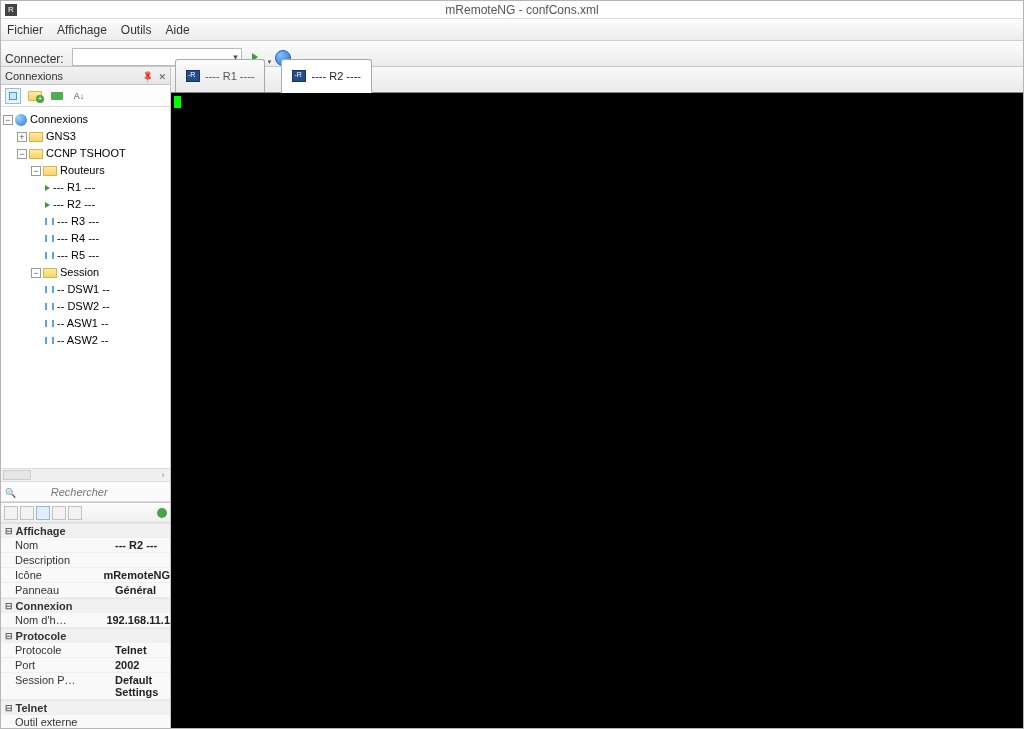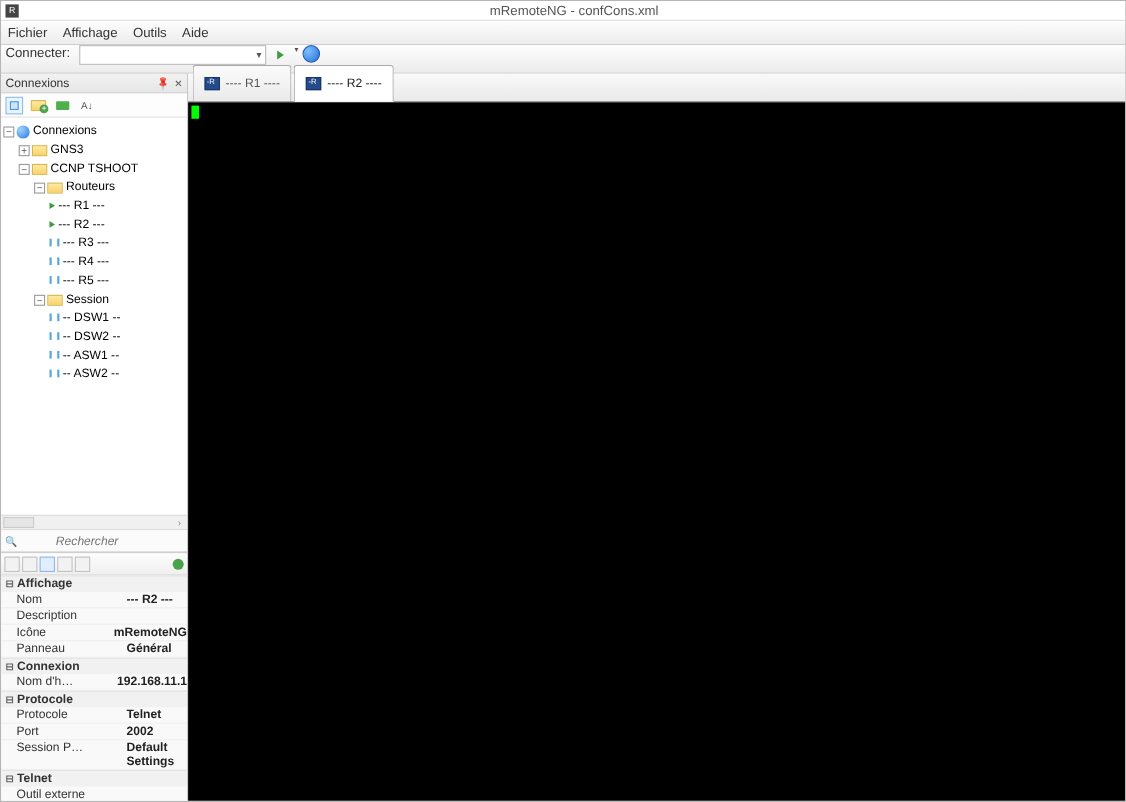--- a/index.html
+++ b/index.html
@@ -2,21 +2,21 @@
 <html><head>
 <meta charset="utf-8">
 <style>
   * { box-sizing: border-box; margin: 0; padding: 0; font-family: "Segoe UI", Tahoma, sans-serif; font-size: 11px; }
   body { width: 1024px; height: 729px; background: #f4f4f4; overflow: hidden; border:1px solid #b5b5b5;}
   .titlebar { height: 18px; background: #fff; display:flex; align-items:center; border-bottom:1px solid #ddd;}
   .titlebar .app-icon { width:12px; height:12px; background:#444; margin:0 4px; font-size:8px; line-height:12px; color:#fff; text-align:center;}
   .titlebar .title { flex:1; text-align:center; color:#555; font-size:12px;}
   .menubar { height: 22px; background: linear-gradient(#fdfdfd,#ececec); border-bottom:1px solid #cfcfcf; display:flex; align-items:center; padding:0 6px; gap:14px;}
   .menubar span { color:#333; font-size:12px;}
-  .connect-bar { height: 26px; background: linear-gradient(#fdfdfd,#ececec); border-bottom:1px solid #c7c7c7; display:flex; align-items:flex-start; padding:0 4px; gap:4px;}
+  .connect-bar { height: 26px; background: linear-gradient(#fdfdfd,#ececec); border-bottom:1px solid #c7c7c7; display:flex; align-items:flex-end; padding:0 4px; gap:4px;}
   .connect-bar .label { font-size:12px; color:#333; margin-right:4px;}
   .connect-bar .dropdown { width:170px; height:18px; border:1px solid #bbb; background:#fff; display:flex; align-items:center; justify-content:flex-end;}
   .connect-bar .dropdown::after { content:"▾"; font-size:9px; color:#555; margin-right:3px;}
   .connect-bar .icon { width:18px; height:18px; display:flex; align-items:center; justify-content:center;}
   .icon.play::before { content:""; width:0;height:0;border-left:6px solid #3a9d3a;border-top:4px solid transparent;border-bottom:4px solid transparent;}
   .icon.globe{ width:16px;height:16px;border-radius:50%; background:radial-gradient(circle at 30% 30%, #7ec0ff, #2a6fd6); border:1px solid #1f5bb5;}
   .content { display:flex; height: calc(729px - 18px - 22px - 26px); }
   .left-col { width: 170px; display:flex; flex-direction:column; border-right:1px solid #c7c7c7;}
   .panel-header { height:18px; background:linear-gradient(#f2f2f2,#e6e6e6); border-bottom:1px solid #c7c7c7; display:flex; align-items:center; padding:0 4px;}
   .panel-header .title { flex:1; font-size:11px; color:#333;}
@@ -54,21 +54,21 @@
   .cfg-grid{font-size:11px;}
   .cfg-cat{background:#f1f1f1;padding:1px 4px;font-weight:bold;color:#333;border-top:1px solid #e4e4e4;display:flex;align-items:center;gap:3px;}
   .cfg-cat::before{content:"⊟";font-size:9px;color:#666;}
   .cfg-row{display:flex;padding:1px 0 1px 14px;border-bottom:1px solid #efefef;gap:36px;}
   .cfg-row .k{width:64px;color:#333;}
   .cfg-row .v{flex:1;color:#222;}
   .cfg-row .v.bold{font-weight:bold;}
   .nosel .cfg-row .k{overflow:hidden;text-overflow:ellipsis;white-space:nowrap;}
   .main-col{flex:1;display:flex;flex-direction:column;background:#f4f4f4;}
   .tabs{height:26px;display:flex;align-items:flex-end;background:linear-gradient(#f9f9f9,#eaeaea);border-bottom:1px solid #888;padding-left:4px;gap:0;}
-  .tab{height:22px;display:flex;align-items:center;padding:16px 10px;border:1px solid #aaa;border-bottom:none;background:linear-gradient(#fbfbfb,#eaeaea);margin-right:2px;border-radius:3px 3px 0 0;gap:5px;position:relative;}
+  .tab{height:22px;display:flex;align-items:center;padding:16px 10px;border:1px solid #aaa;border-bottom:none;background:linear-gradient(#fbfbfb,#eaeaea);margin-right:16px;border-radius:3px 3px 0 0;gap:5px;position:relative;}
   .tab.active{background:#fff;font-weight:normal;border-bottom:1px solid #fff;margin-bottom:-1px;}
   .tab .ticon{width:14px;height:12px;background:#244b8a;border:1px solid #163566;position:relative;}
   .tab .ticon::after{content:"-R";color:#fff;font-size:7px;position:absolute;left:1px;top:0;}
   .tab .label{color:#555;}
   .tab.active .label{color:#222;}
   .terminal{flex:1;background:#000;position:relative;margin:0;}
   .cursor{width:7px;height:12px;background:#0f0;position:absolute;left:3px;top:3px;}
 </style>
 </head>
 <body>

